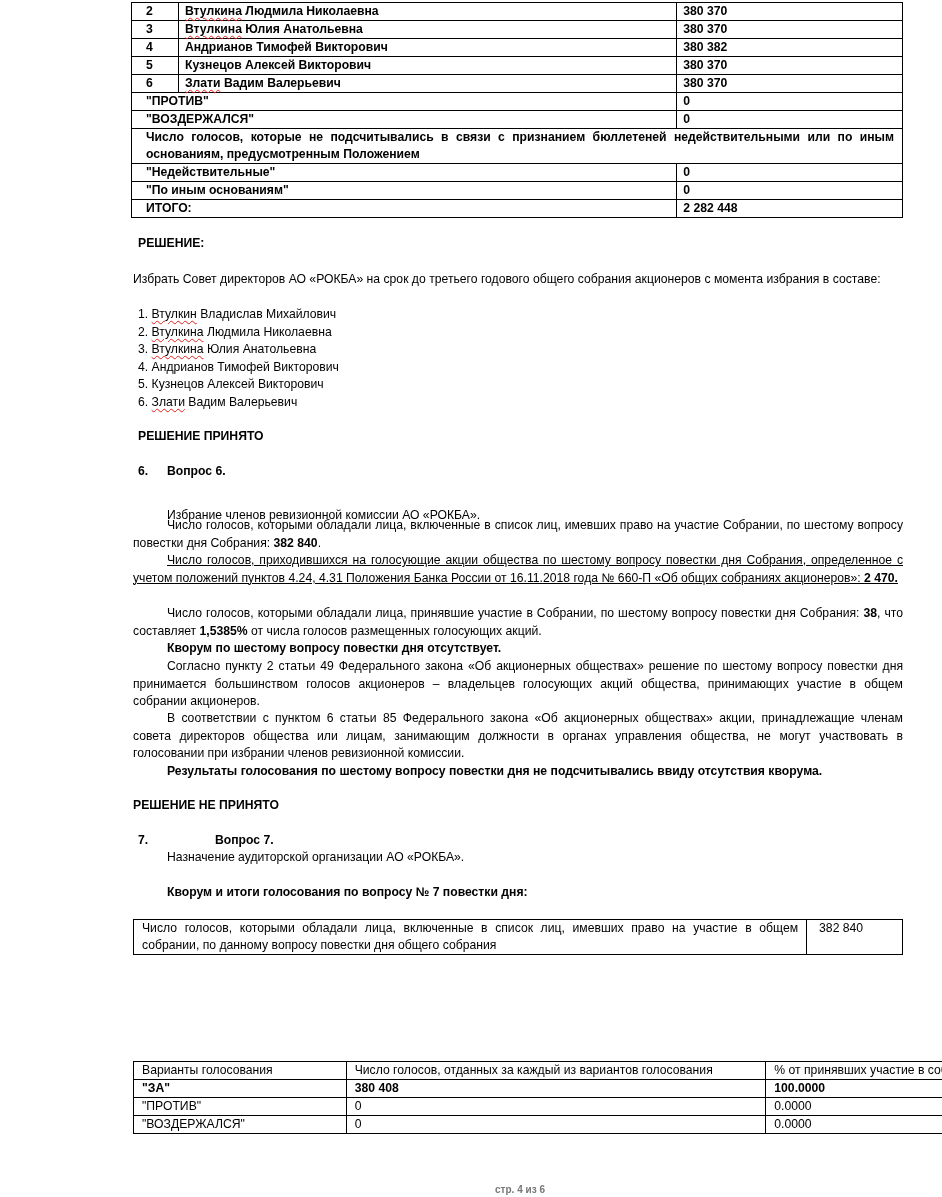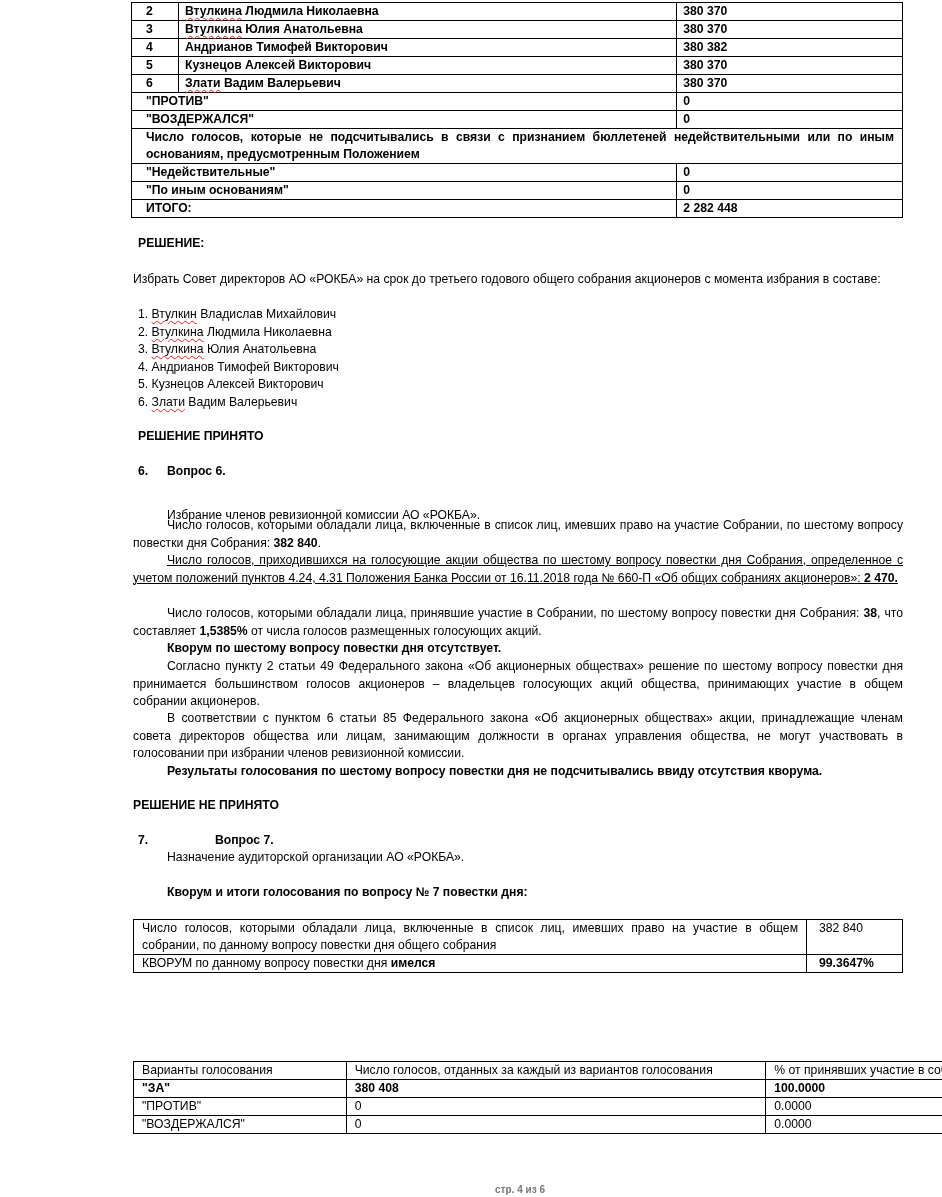--- a/index.html
+++ b/index.html
@@ -114,24 +114,20 @@
 <table class="t2" style="left:133px; top:919px; width:770px;">
   <colgroup>
       <col style="width:674px">
       <col style="width:96px">
     </colgroup>
   <tbody>
       <tr>
     <td style="text-align:justify; text-align-last:left; padding-right:8px;">Число голосов, которыми обладали лица, включенные в список лиц, имевших право на участие в общем собрании, по данному вопросу повестки дня общего собрания</td>
     <td style="padding-left:12px">382 840</td>
   </tr>
-  <tr>
-    <td><span> КВОРУМ по данному вопросу повестки дня </span><span class="b">имелся</span></td>
-    <td class="b" style="padding-left:12px; font-weight:bold;">99.3647%</td>
-  </tr>
 </tbody>
   </table>
 
 <table class="t3" style="left:133px; top:1061px; width:872px;">
   <colgroup>
       <col style="width:188px">
       <col style="width:371px">
       <col style="width:211px">
     </colgroup>
   <tbody>

